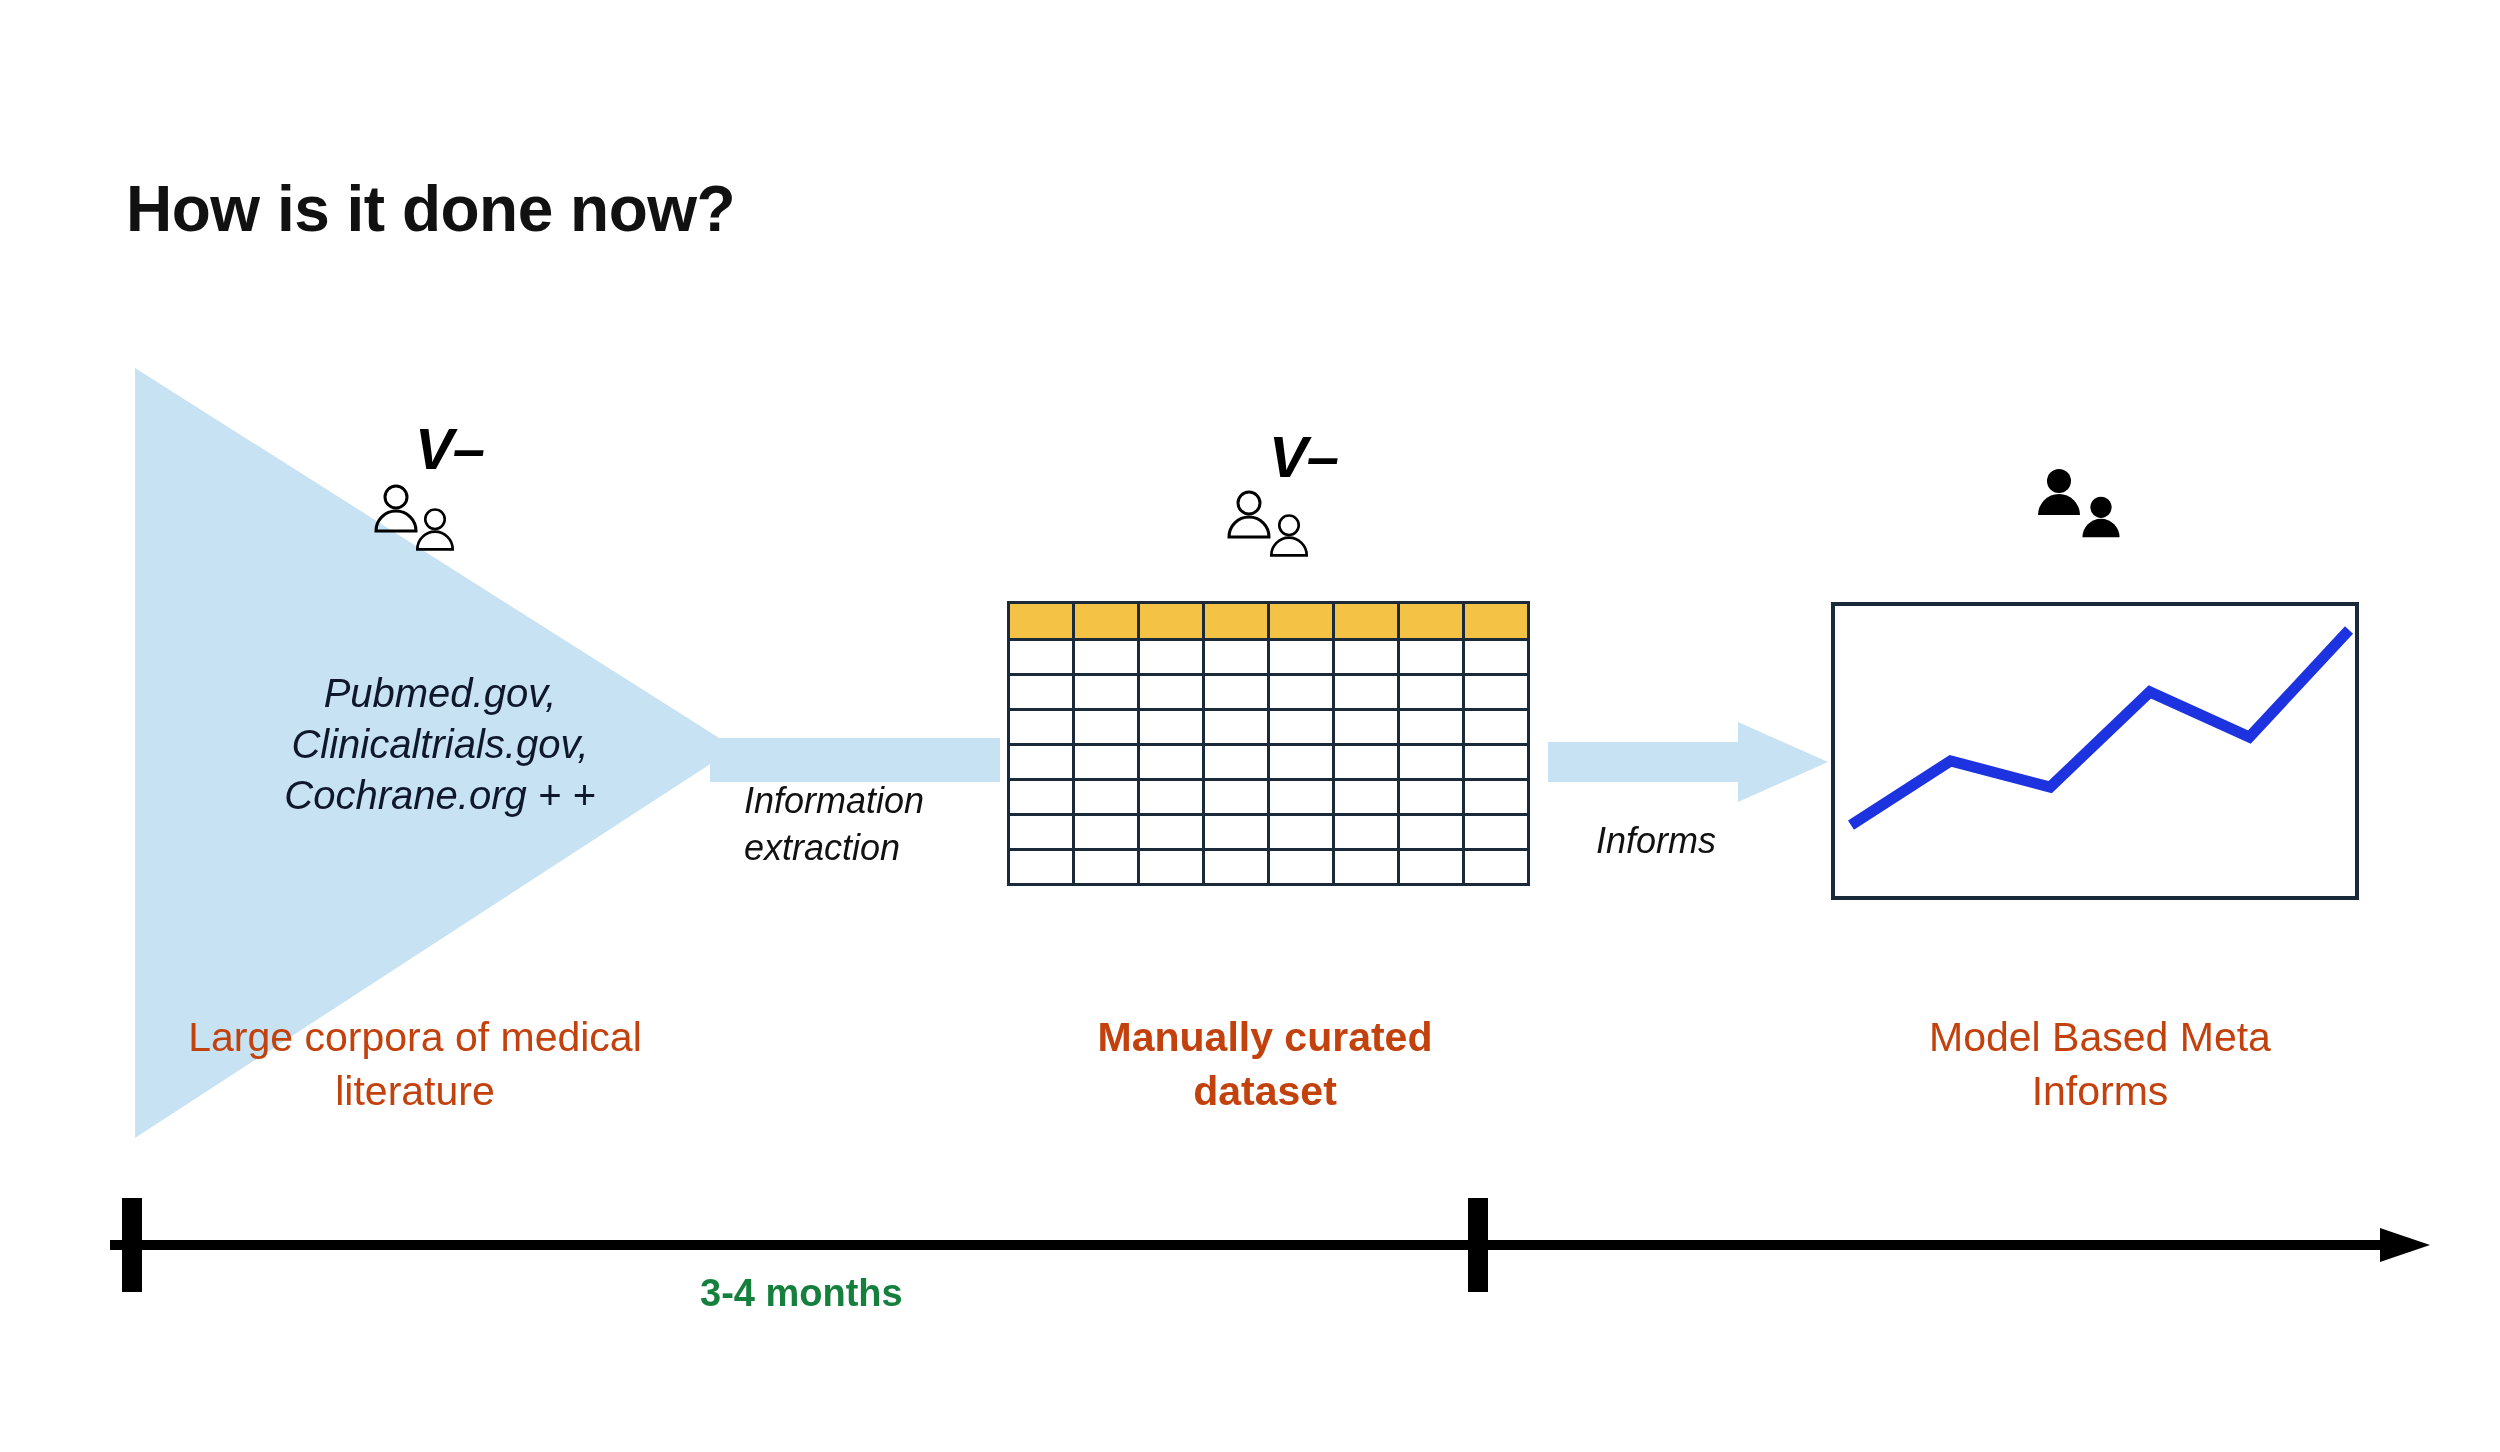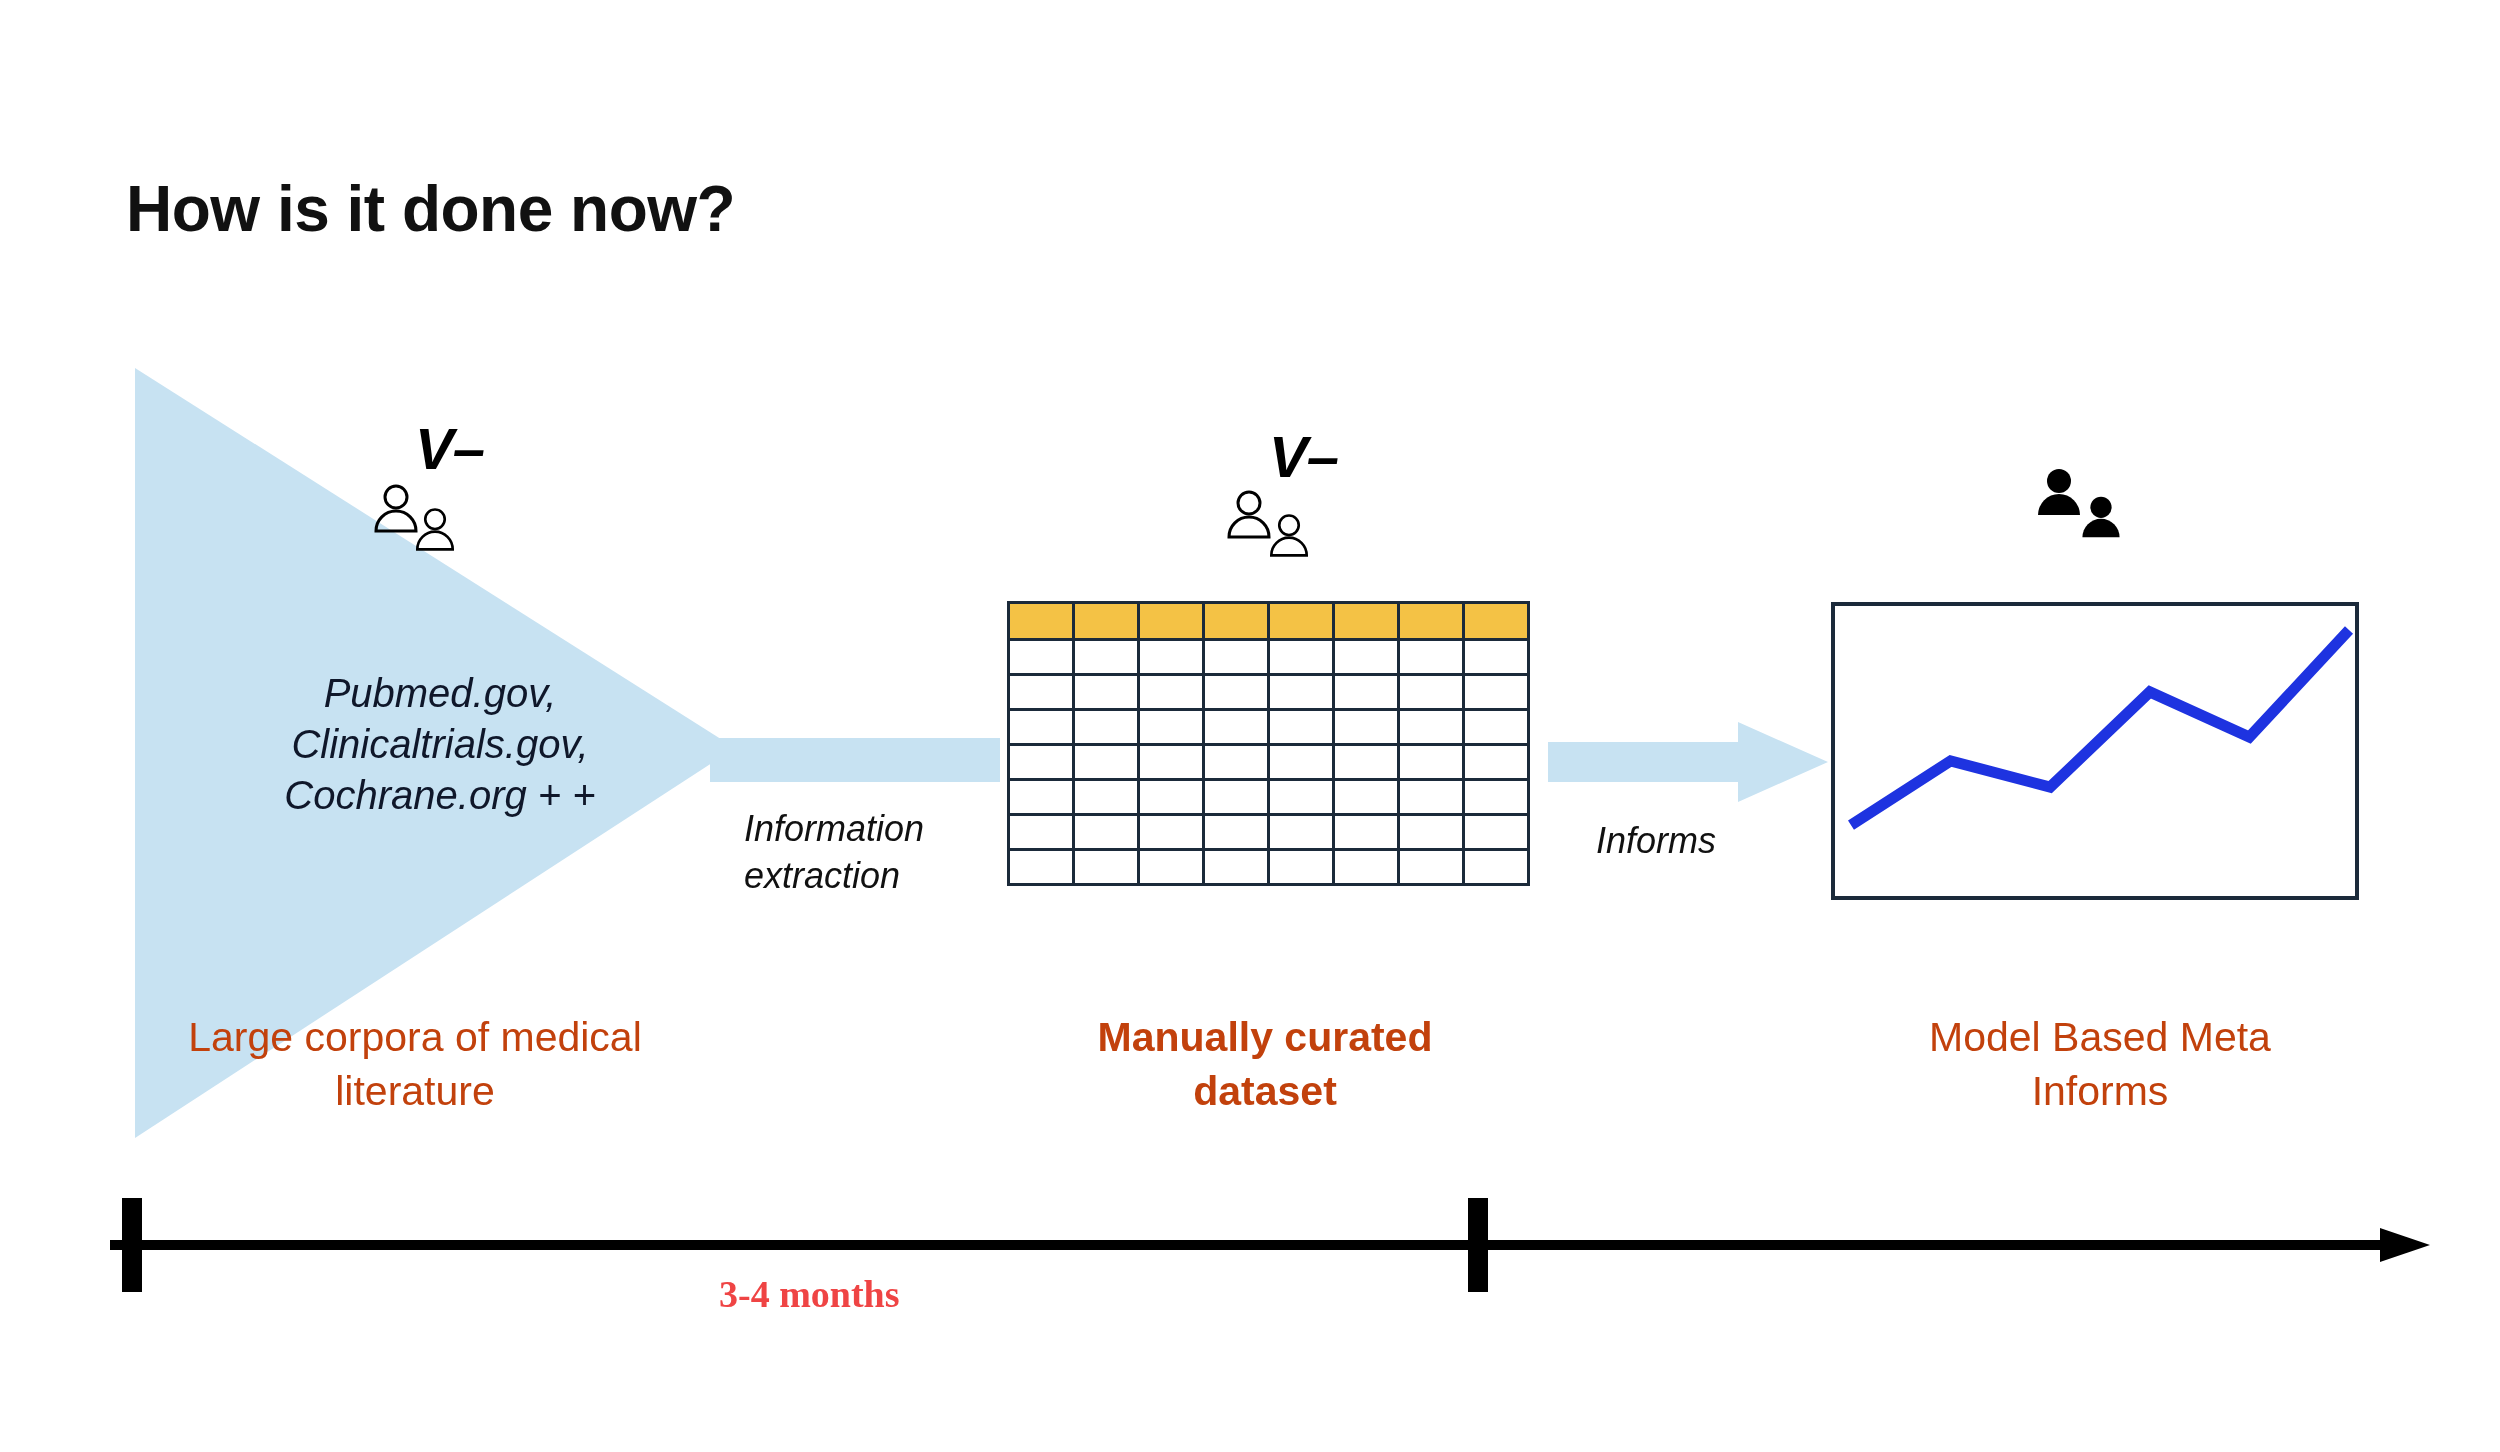--- a/index.html
+++ b/index.html
@@ -59,21 +59,21 @@
   }
 
   
   .connector-label {
     position: absolute;
     font-style: italic;
     font-size: 36px;
     line-height: 1.3;
     color: #111111;
   }
-  #label-information-extraction { left: 744px; top: 806px; width: 260px; }
+  #label-information-extraction { left: 744px; top: 778px; width: 260px; }
   #label-informs { left: 1596px; top: 818px; width: 230px; }
 
   
   .people-cluster { position: absolute; }
   .person-icon { position: absolute; }
   .v-glyph {
     position: absolute;
     font-style: italic;
     font-weight: bold;
     font-size: 58px;
@@ -132,28 +132,27 @@
     color: #c2410c;
   }
   #caption-corpora { left: 175px; top: 1010px; width: 480px; }
   #caption-dataset { left: 1030px; top: 1010px; width: 470px; font-weight: bold; }
   #caption-mbma    { left: 1865px; top: 1010px; width: 470px; }
 
   
   #timeline { position: absolute; left: 110px; top: 1180px; width: 2320px; height: 130px; }
   #timeline-duration-label {
     position: absolute;
-    left: 719px;
+    left: 700px;
     top: 1272px;
     font-size: 38px;
     font-weight: bold;
-    color: #ef4444;
+    color: #15803d;
     white-space: nowrap;
     font-stretch: condensed;
-    font-family: Liberation Serif, serif;
   }
 </style>
 </head>
 <body>
 
 <div id="page-title">How is it done now?</div>
 
 <svg id="funnel-shape" viewBox="0 0 600 770" xmlns="http://www.w3.org/2000/svg">
   <polygon points="0,0 600,380 0,770" fill="#c7e2f2"></polygon>
 </svg>

